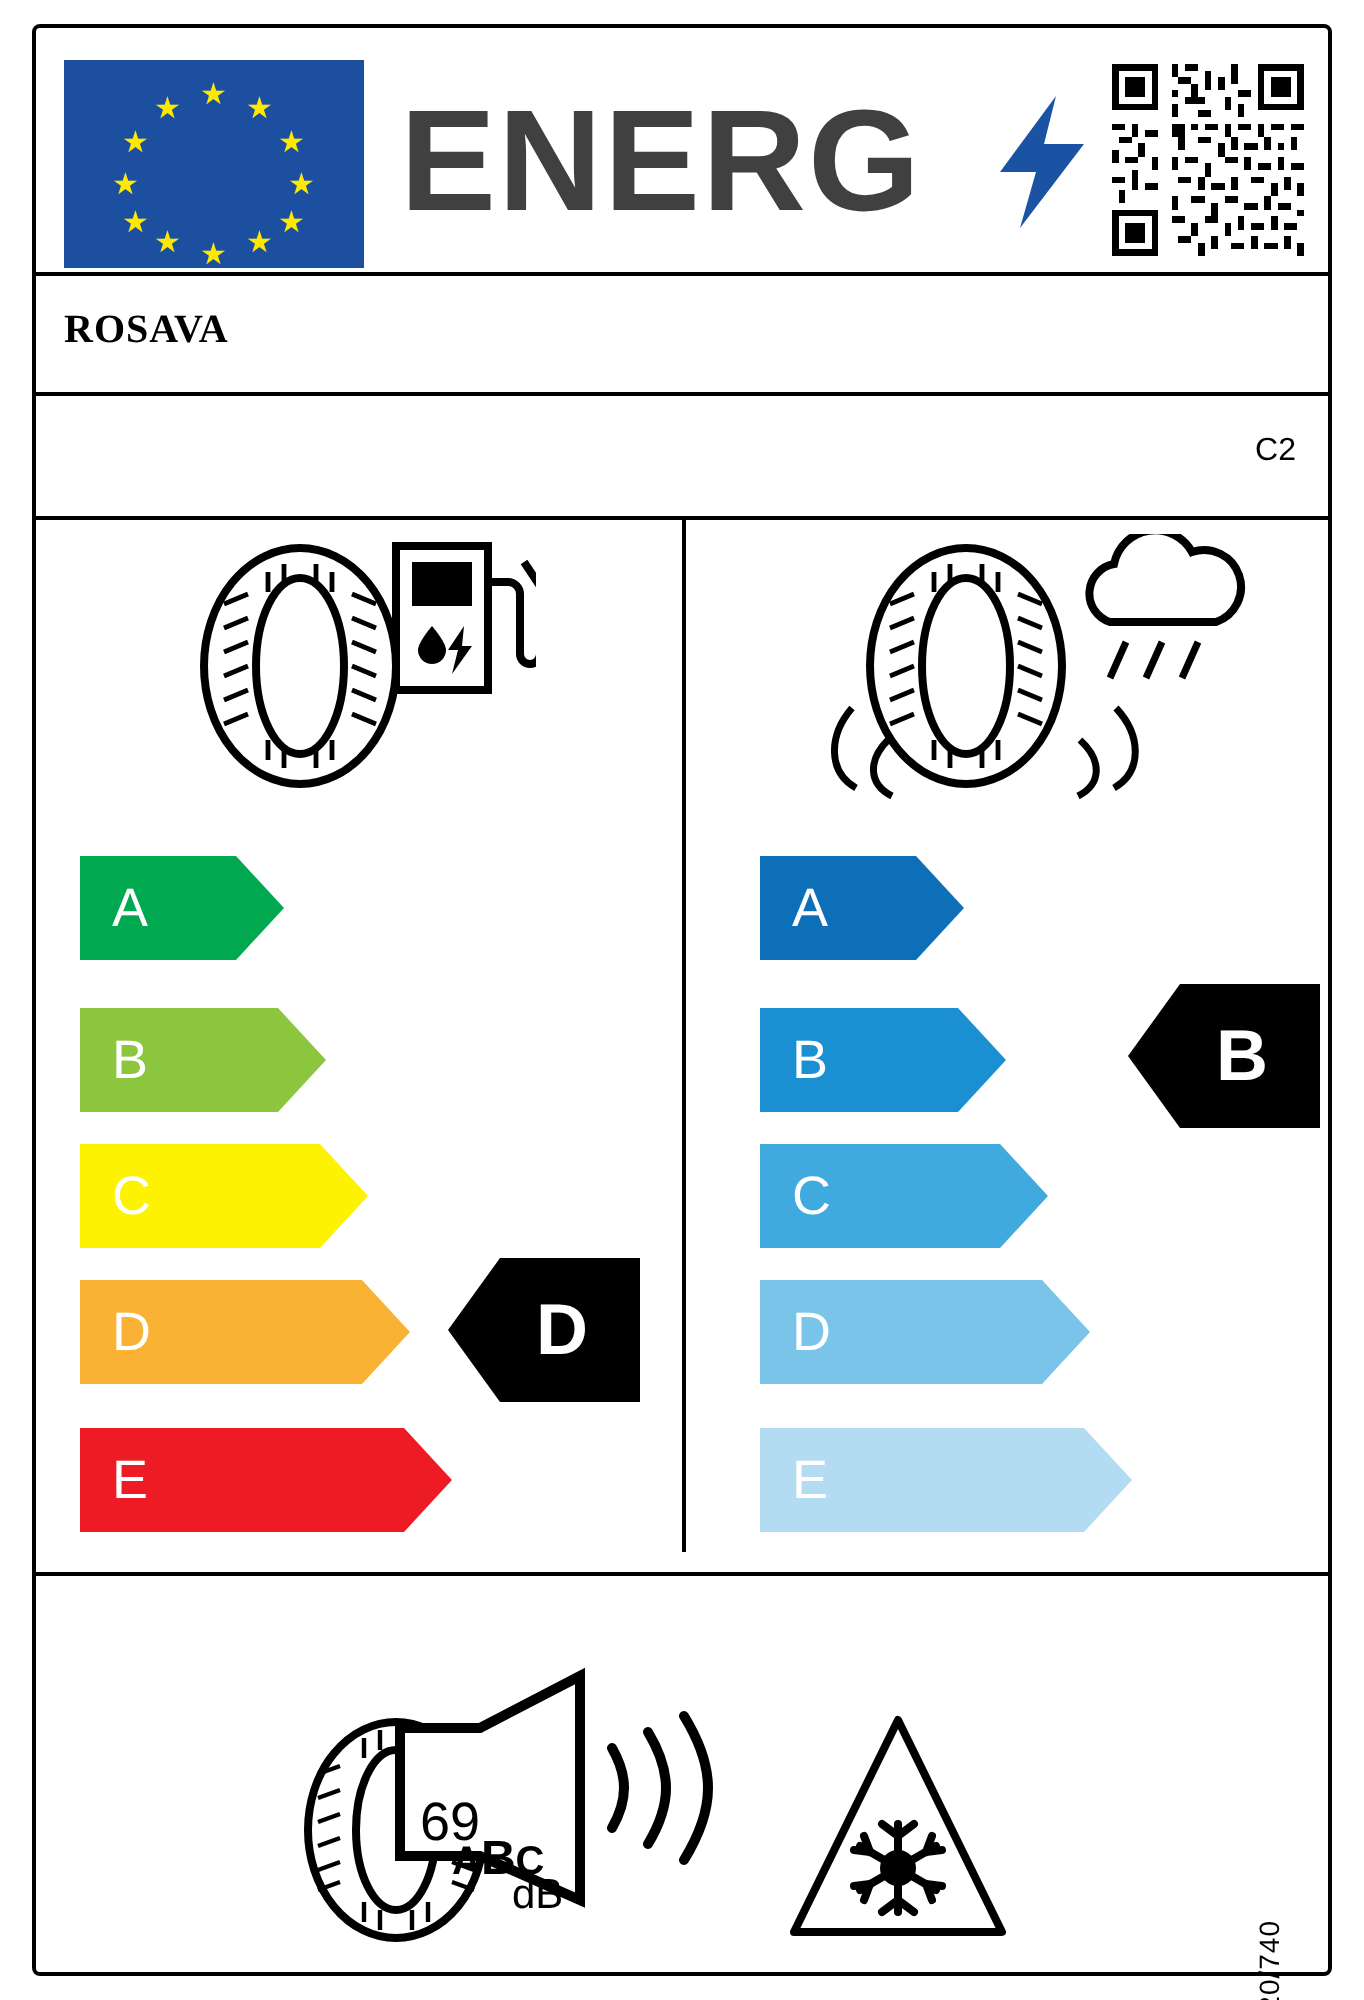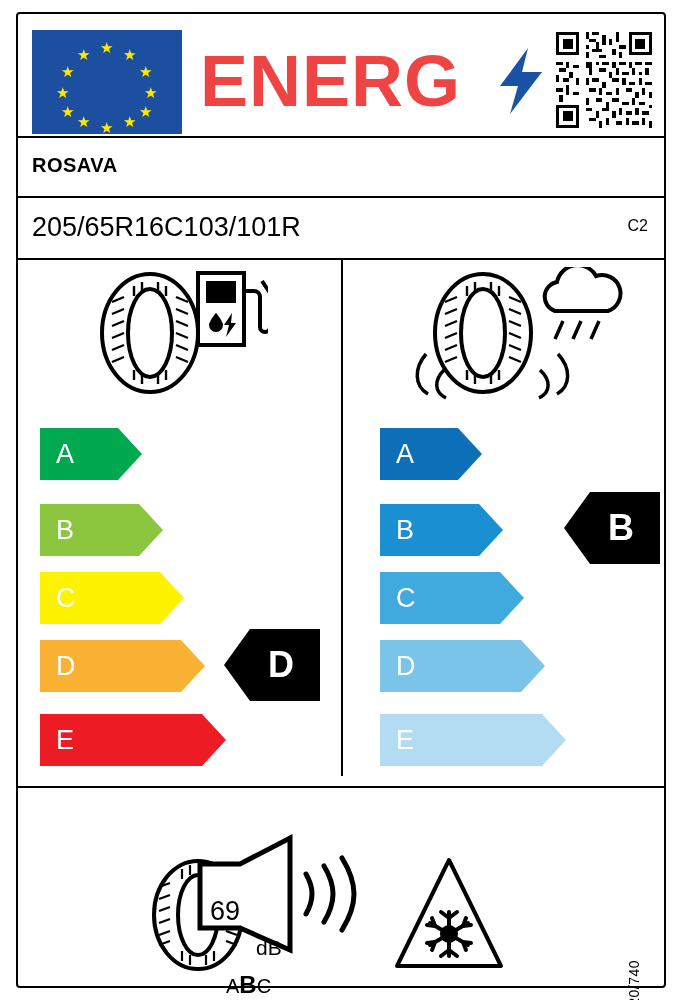--- a/index.html
+++ b/index.html
@@ -48,21 +48,21 @@
     font-size: 15px;
     line-height: 15px;
   }
   .energ {
     position: absolute;
     left: 182px;
     top: 28px;
     font-size: 72px;
     font-weight: bold;
     letter-spacing: 1px;
-    color: #ef4444;
+    color: #404040;
     line-height: 78px;
   }
   .bolt {
     position: absolute;
     left: 480px;
     top: 34px;
     width: 46px;
     height: 66px;
   }
   .qr {
@@ -78,20 +78,21 @@
     position: absolute;
     background: #000;
   }
   .brand {
     position: absolute;
     left: 14px;
     top: 140px;
     font-size: 20px;
     font-weight: bold;
     letter-spacing: 0.5px;
+    font-family: Liberation Serif, serif;
   }
   .tire-size {
     position: absolute;
     left: 14px;
     top: 198px;
     font-size: 27px;
     letter-spacing: 0px;
   }
   .tire-class {
     position: absolute;
@@ -203,22 +204,23 @@
   .db-unit {
     position: absolute;
     left: 238px;
     top: 922px;
     font-size: 21px;
     text-align: right;
   }
   .abc {
     position: absolute;
     left: 208px;
-    top: 957px;
+    top: 902px;
     font-size: 20px;
+    font-weight: bold;
   }
   .abc b {
     font-size: 24px;
   }
   .snow-icon {
     position: absolute;
     left: 375px;
     top: 840px;
     width: 112px;
     height: 118px;
@@ -365,21 +367,20 @@
       </g>
     </svg>
   </div>
 
   <div class="rule" style="left:0;top:122px;width:646px;height:2px;"></div>
 
   <div class="brand">ROSAVA</div>
 
   <div class="rule" style="left:0;top:182px;width:646px;height:2px;"></div>
 
-  <div class="tire-size">205/65R16C103/101R</div>
   <div class="tire-class">C2</div>
 
   <div class="rule" style="left:0;top:244px;width:646px;height:2px;"></div>
 
   <div class="divider-v"></div>
 
   <svg class="tire" style="left:80px;top:258px;width:104px;height:122px;" viewBox="0 0 104 122">
     <ellipse cx="52" cy="61" rx="48" ry="59" fill="#fff" stroke="#000" stroke-width="4"></ellipse>
     <ellipse cx="52" cy="61" rx="22" ry="44" fill="#fff" stroke="#000" stroke-width="4"></ellipse>
     <g stroke="#000" stroke-width="2.4">

